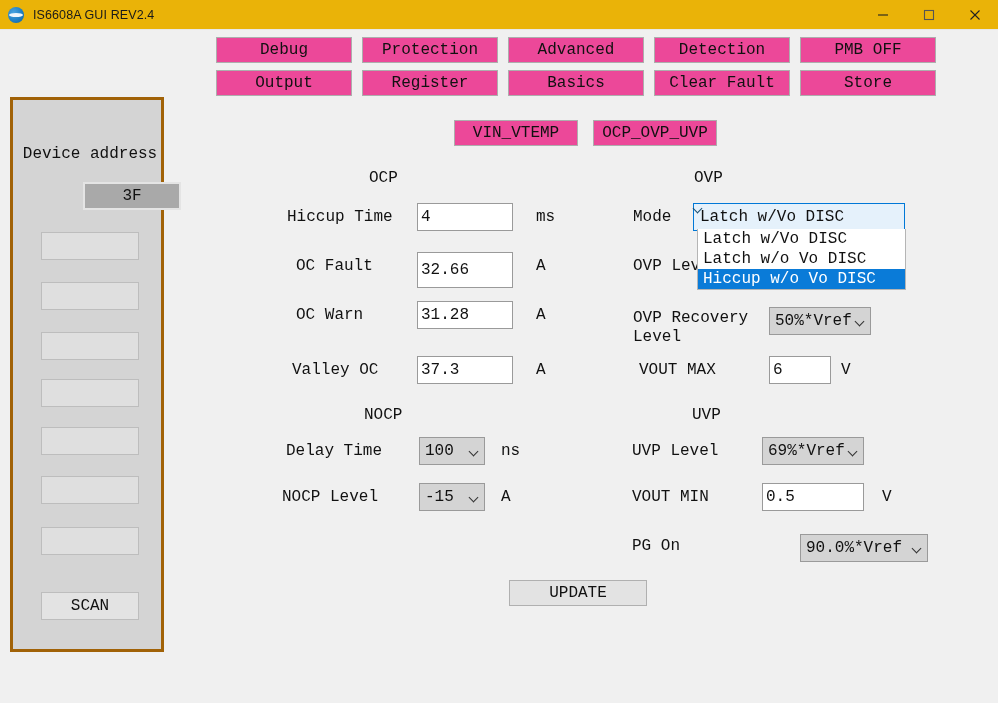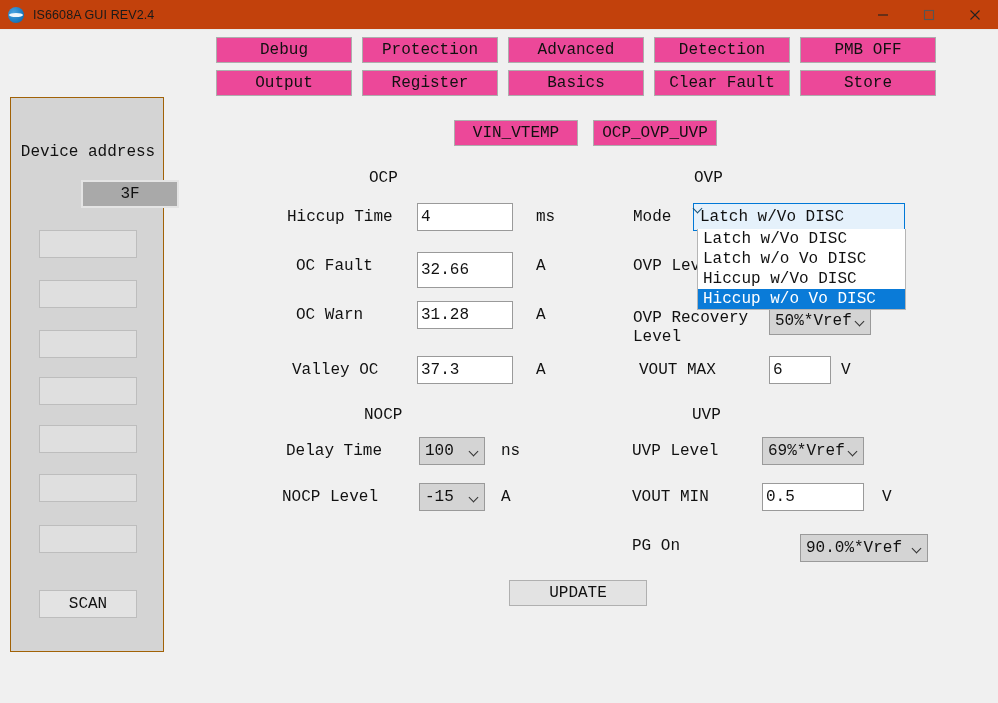--- a/index.html
+++ b/index.html
@@ -6,21 +6,21 @@
   html, body {
     width: 998px; height: 703px;
     background: #f0f0f0;
     font-family: "Liberation Mono", "DejaVu Sans Mono", monospace;
     overflow: hidden;
   }
 
   
   .titlebar {
     position: absolute; left: 0; top: 0; width: 998px; height: 30px;
-    background: #c2410c;
+    background: #eab308;
     border-bottom: 1px solid #e8e8e8;
     display: flex; align-items: center;
   }
   .app-logo {
     width: 16px; height: 16px; margin-left: 8px; margin-right: 9px;
     border-radius: 50%;
     background: radial-gradient(circle at 35% 35%, #4aa3e0 0%, #1f7fc4 55%, #0e5f9c 100%);
     position: relative; flex: none;
   }
   .app-logo::after {
@@ -50,21 +50,21 @@
     position: absolute;
   }
   .navbtn { width: 136px; height: 26px; }
 
   
   .tabbtn { width: 124px; height: 26px; font-size: 16px; }
 
   
   .sidebar {
     position: absolute; left: 10px; top: 97px; width: 154px; height: 555px;
-    background: #d4d4d4; border: 1px solid #a16207;
+    background: #d4d4d4; border: 3px solid #a16207;
   }
   .sidebar-title {
     position: absolute; left: 6px; top: 45px; width: 142px;
     text-align: center; font-size: 16px; color: #111;
   }
   .addr-btn {
     position: absolute; left: 28px; width: 98px; height: 28px;
     border: 1px solid #bdbdbd; background: #dfdfdf;
     display: flex; align-items: center; justify-content: center;
     font-size: 16px; color: #111;
@@ -214,21 +214,20 @@
 <div class="field-label" style="left:633px; top:208px;">Mode</div>
 
 <div class="combo-closed">
   <span>Latch w/Vo DISC</span>
   <span class="chev"></span>
 </div>
 
 <div class="combo-list">
   <div class="combo-item">Latch w/Vo DISC</div>
   <div class="combo-item">Latch w/o Vo DISC</div>
-  <div class="combo-item">Hiccup w/Vo DISC</div>
   <div class="combo-item selected">Hiccup w/o Vo DISC</div>
 </div>
 
 <div class="field-label" style="left:633px; top:257px;">OVP Level</div>
 
 <div class="field-label" style="left:633px; top:309px;">OVP Recovery</div>
 <div class="field-label" style="left:633px; top:328px;">Level</div>
 <div class="drop" style="left:769px; top:307px; width:102px; height:28px;">
   <span>50%*Vref</span>
   <span class="chev"></span>

